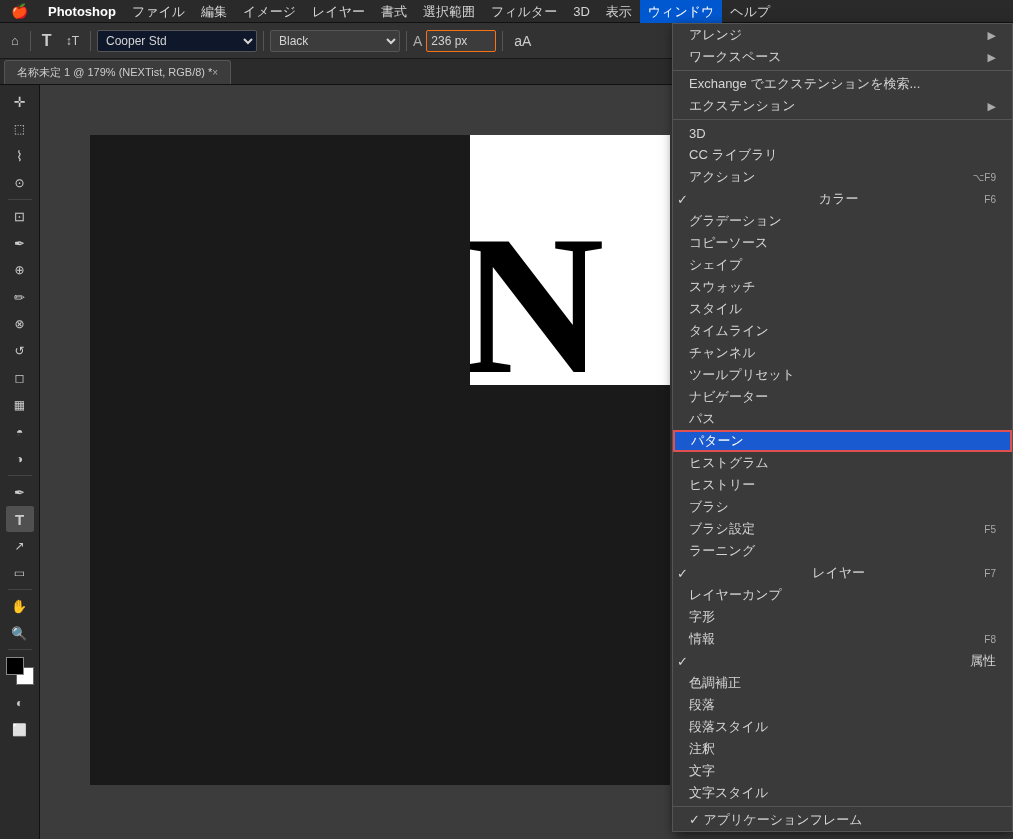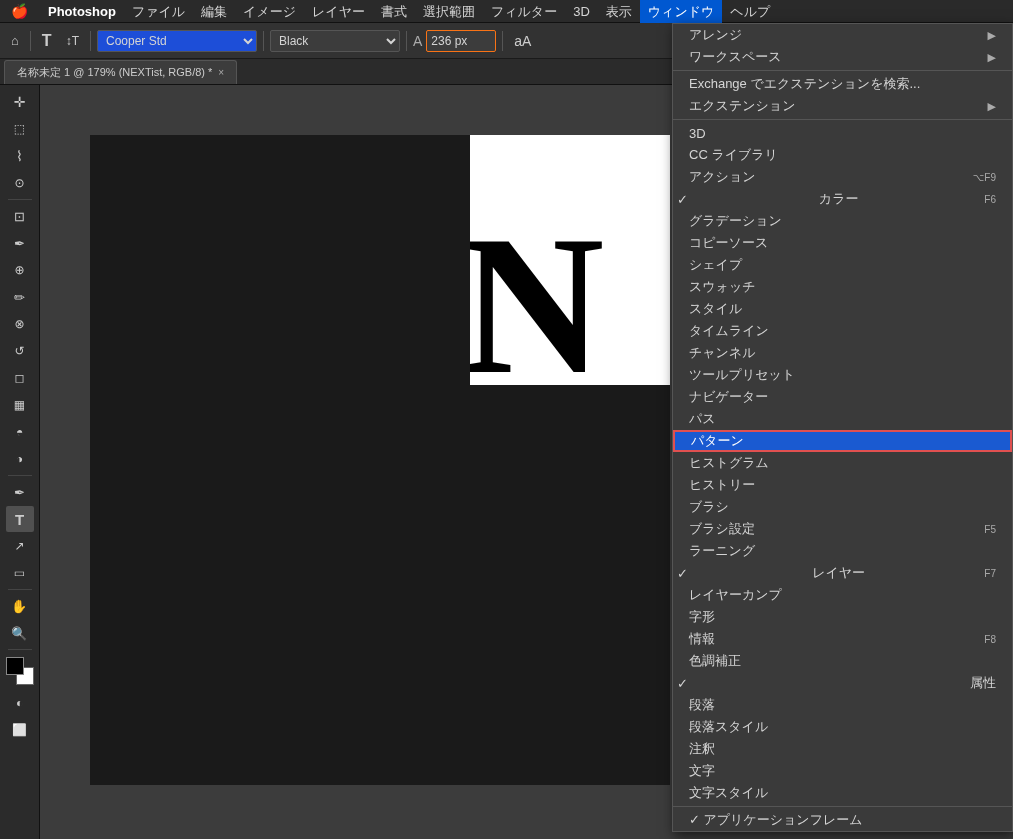--- a/index.html
+++ b/index.html
@@ -77,21 +77,21 @@
     }
     .toolbar-sep {
       width: 1px;
       height: 20px;
       background: #555;
       margin: 0 2px;
     }
     .toolbar-font-select {
       width: 160px;
       height: 22px;
-      background: #1d4ed8;
+      background: #0f172a;
       border: 1px solid #555;
       color: #d4d4d4;
       font-size: 12px;
       padding: 0 4px;
       border-radius: 2px;
     }
     .toolbar-color-select {
       width: 130px;
       height: 22px;
       background: #3c3c3c;
@@ -124,21 +124,20 @@
     .tab {
       height: 24px;
       padding: 0 12px;
       background: #3c3c3c;
       border: 1px solid #555;
       border-bottom: none;
       color: #ccc;
       font-size: 11px;
       display: flex;
       align-items: center;
-      gap: 6px;
       cursor: pointer;
       border-radius: 3px 3px 0 0;
       margin-left: 4px;
     }
     .tab-close {
       font-size: 10px;
       color: #aaa;
     }
 
     
@@ -487,27 +486,27 @@
   <div class="menu-item no-check">
       <span>レイヤーカンプ</span>
     </div>
   <div class="menu-item no-check">
       <span>字形</span>
     </div>
   <div class="menu-item no-check">
     <span>情報</span>
     <span class="menu-shortcut">F8</span>
   </div>
-  <div class="menu-item no-check">
-      <span>色調補正</span>
-    </div>
   <div class="menu-item checked">
       <span>属性</span>
     </div>
   <div class="menu-item no-check">
+      <span>色調補正</span>
+    </div>
+  <div class="menu-item no-check">
       <span>段落</span>
     </div>
   <div class="menu-item no-check">
       <span>段落スタイル</span>
     </div>
   <div class="menu-item no-check">
       <span>注釈</span>
     </div>
   <div class="menu-item no-check">
       <span>文字</span>

